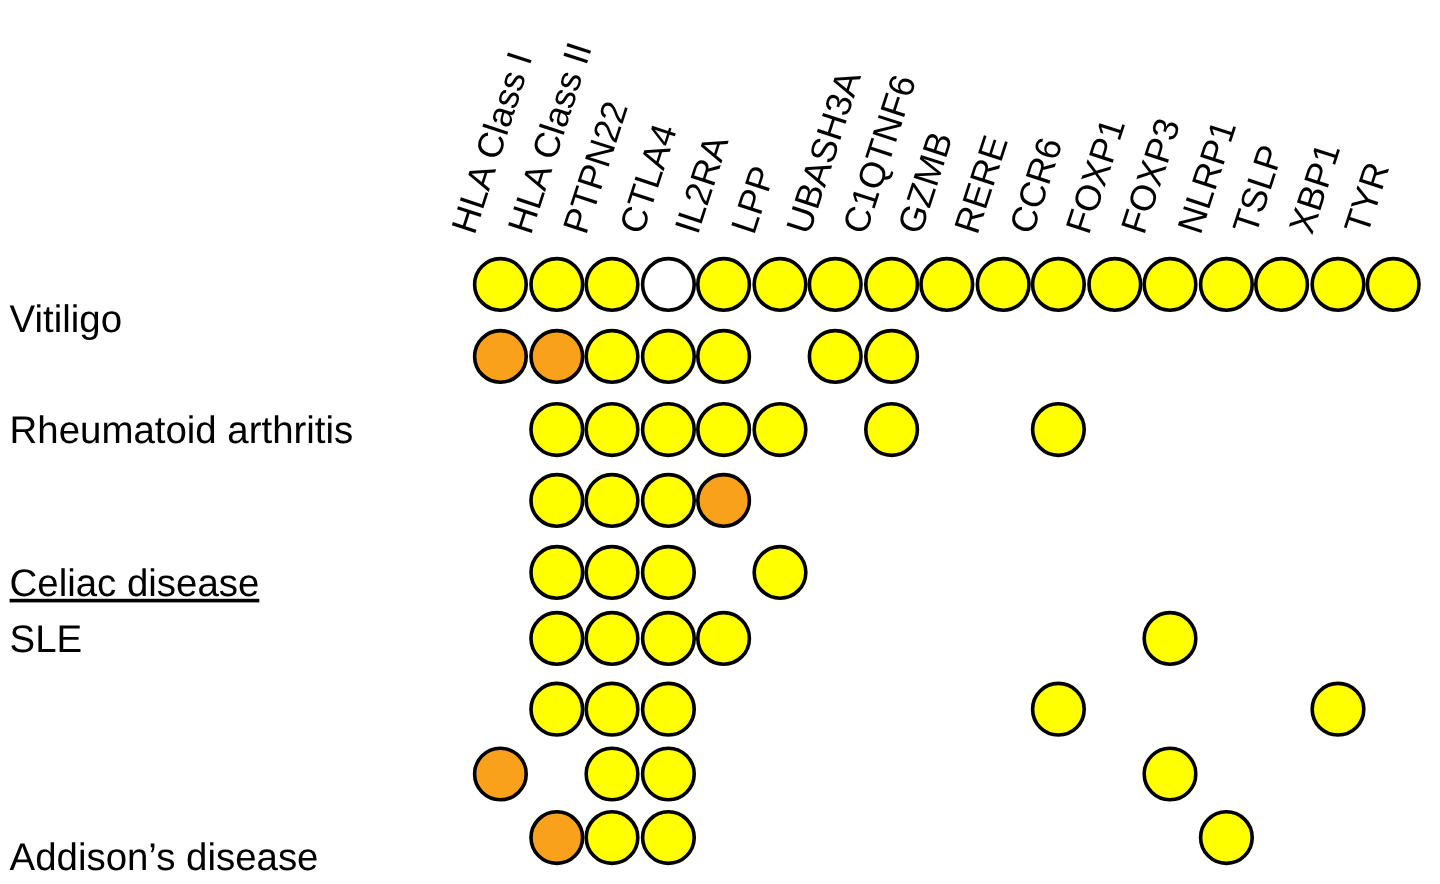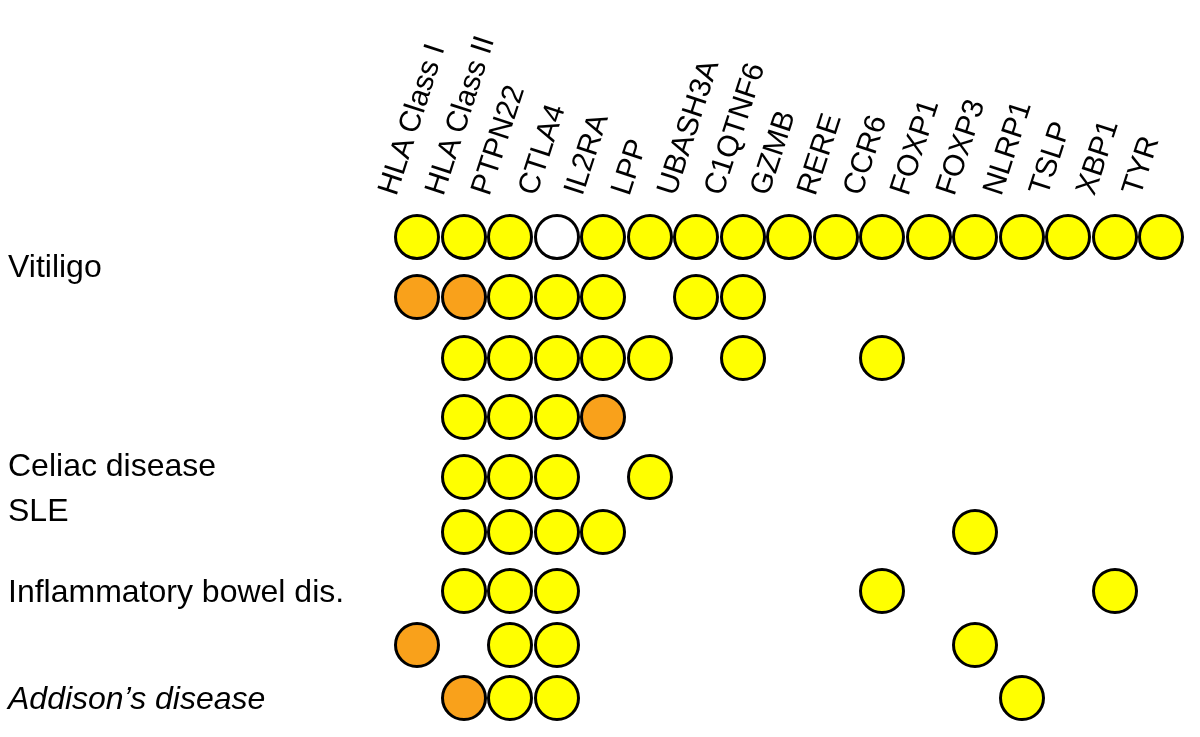--- a/index.html
+++ b/index.html
@@ -82,50 +82,50 @@
     <div class="dot" style="left: 1045px; top: 214px; background: rgb(255, 255, 0); border-color: rgb(0, 0, 0);"></div>
     <div class="dot" style="left: 1091.5px; top: 214px; background: rgb(255, 255, 0); border-color: rgb(0, 0, 0);"></div>
     <div class="dot" style="left: 1138px; top: 214px; background: rgb(255, 255, 0); border-color: rgb(0, 0, 0);"></div>
     <div class="dot" style="left: 394px; top: 274px; background: rgb(249, 161, 27); border-color: rgb(0, 0, 0);"></div>
     <div class="dot" style="left: 440.5px; top: 274px; background: rgb(249, 161, 27); border-color: rgb(0, 0, 0);"></div>
     <div class="dot" style="left: 487px; top: 274px; background: rgb(255, 255, 0); border-color: rgb(0, 0, 0);"></div>
     <div class="dot" style="left: 533.5px; top: 274px; background: rgb(255, 255, 0); border-color: rgb(0, 0, 0);"></div>
     <div class="dot" style="left: 580px; top: 274px; background: rgb(255, 255, 0); border-color: rgb(0, 0, 0);"></div>
     <div class="dot" style="left: 673px; top: 274px; background: rgb(255, 255, 0); border-color: rgb(0, 0, 0);"></div>
     <div class="dot" style="left: 719.5px; top: 274px; background: rgb(255, 255, 0); border-color: rgb(0, 0, 0);"></div>
+    <div class="disease-label" style="top: 336px;">Rheumatoid arthritis</div>
     <div class="dot" style="left: 440.5px; top: 335px; background: rgb(255, 255, 0); border-color: rgb(0, 0, 0);"></div>
     <div class="dot" style="left: 487px; top: 335px; background: rgb(255, 255, 0); border-color: rgb(0, 0, 0);"></div>
     <div class="dot" style="left: 533.5px; top: 335px; background: rgb(255, 255, 0); border-color: rgb(0, 0, 0);"></div>
     <div class="dot" style="left: 580px; top: 335px; background: rgb(255, 255, 0); border-color: rgb(0, 0, 0);"></div>
     <div class="dot" style="left: 626.5px; top: 335px; background: rgb(255, 255, 0); border-color: rgb(0, 0, 0);"></div>
     <div class="dot" style="left: 719.5px; top: 335px; background: rgb(255, 255, 0); border-color: rgb(0, 0, 0);"></div>
     <div class="dot" style="left: 859px; top: 335px; background: rgb(255, 255, 0); border-color: rgb(0, 0, 0);"></div>
     <div class="dot" style="left: 440.5px; top: 394px; background: rgb(255, 255, 0); border-color: rgb(0, 0, 0);"></div>
     <div class="dot" style="left: 487px; top: 394px; background: rgb(255, 255, 0); border-color: rgb(0, 0, 0);"></div>
     <div class="dot" style="left: 533.5px; top: 394px; background: rgb(255, 255, 0); border-color: rgb(0, 0, 0);"></div>
     <div class="dot" style="left: 580px; top: 394px; background: rgb(249, 161, 27); border-color: rgb(0, 0, 0);"></div>
-    <div class="disease-label" style="top: 443px;">Celiac disease</div>
+    <div class="disease-label" style="top: 464px; text-decoration: underline;">Celiac disease</div>
     <div class="dot" style="left: 440.5px; top: 454px; background: rgb(255, 255, 0); border-color: rgb(0, 0, 0);"></div>
     <div class="dot" style="left: 487px; top: 454px; background: rgb(255, 255, 0); border-color: rgb(0, 0, 0);"></div>
     <div class="dot" style="left: 533.5px; top: 454px; background: rgb(255, 255, 0); border-color: rgb(0, 0, 0);"></div>
     <div class="dot" style="left: 626.5px; top: 454px; background: rgb(255, 255, 0); border-color: rgb(0, 0, 0);"></div>
-    <div class="disease-label" style="top: 488px;">SLE</div>
+    <div class="disease-label" style="top: 510px;">SLE</div>
     <div class="dot" style="left: 440.5px; top: 509px; background: rgb(255, 255, 0); border-color: rgb(0, 0, 0);"></div>
     <div class="dot" style="left: 487px; top: 509px; background: rgb(255, 255, 0); border-color: rgb(0, 0, 0);"></div>
     <div class="dot" style="left: 533.5px; top: 509px; background: rgb(255, 255, 0); border-color: rgb(0, 0, 0);"></div>
     <div class="dot" style="left: 580px; top: 509px; background: rgb(255, 255, 0); border-color: rgb(0, 0, 0);"></div>
     <div class="dot" style="left: 952px; top: 509px; background: rgb(255, 255, 0); border-color: rgb(0, 0, 0);"></div>
-    <div class="disease-label" style="top: 569px;">Inflammatory bowel dis.</div>
     <div class="dot" style="left: 440.5px; top: 568px; background: rgb(255, 255, 0); border-color: rgb(0, 0, 0);"></div>
     <div class="dot" style="left: 487px; top: 568px; background: rgb(255, 255, 0); border-color: rgb(0, 0, 0);"></div>
     <div class="dot" style="left: 533.5px; top: 568px; background: rgb(255, 255, 0); border-color: rgb(0, 0, 0);"></div>
     <div class="dot" style="left: 859px; top: 568px; background: rgb(255, 255, 0); border-color: rgb(0, 0, 0);"></div>
     <div class="dot" style="left: 1091.5px; top: 568px; background: rgb(255, 255, 0); border-color: rgb(0, 0, 0);"></div>
     <div class="dot" style="left: 394px; top: 622px; background: rgb(249, 161, 27); border-color: rgb(0, 0, 0);"></div>
     <div class="dot" style="left: 487px; top: 622px; background: rgb(255, 255, 0); border-color: rgb(0, 0, 0);"></div>
     <div class="dot" style="left: 533.5px; top: 622px; background: rgb(255, 255, 0); border-color: rgb(0, 0, 0);"></div>
     <div class="dot" style="left: 952px; top: 622px; background: rgb(255, 255, 0); border-color: rgb(0, 0, 0);"></div>
-    <div class="disease-label" style="top: 676px; font-style: italic;">Addison’s disease</div>
+    <div class="disease-label" style="top: 692px;">Addison’s disease</div>
     <div class="dot" style="left: 440.5px; top: 675px; background: rgb(249, 161, 27); border-color: rgb(0, 0, 0);"></div>
     <div class="dot" style="left: 487px; top: 675px; background: rgb(255, 255, 0); border-color: rgb(0, 0, 0);"></div>
     <div class="dot" style="left: 533.5px; top: 675px; background: rgb(255, 255, 0); border-color: rgb(0, 0, 0);"></div>
     <div class="dot" style="left: 998.5px; top: 675px; background: rgb(255, 255, 0); border-color: rgb(0, 0, 0);"></div>
   </div>
 
 </body></html>

